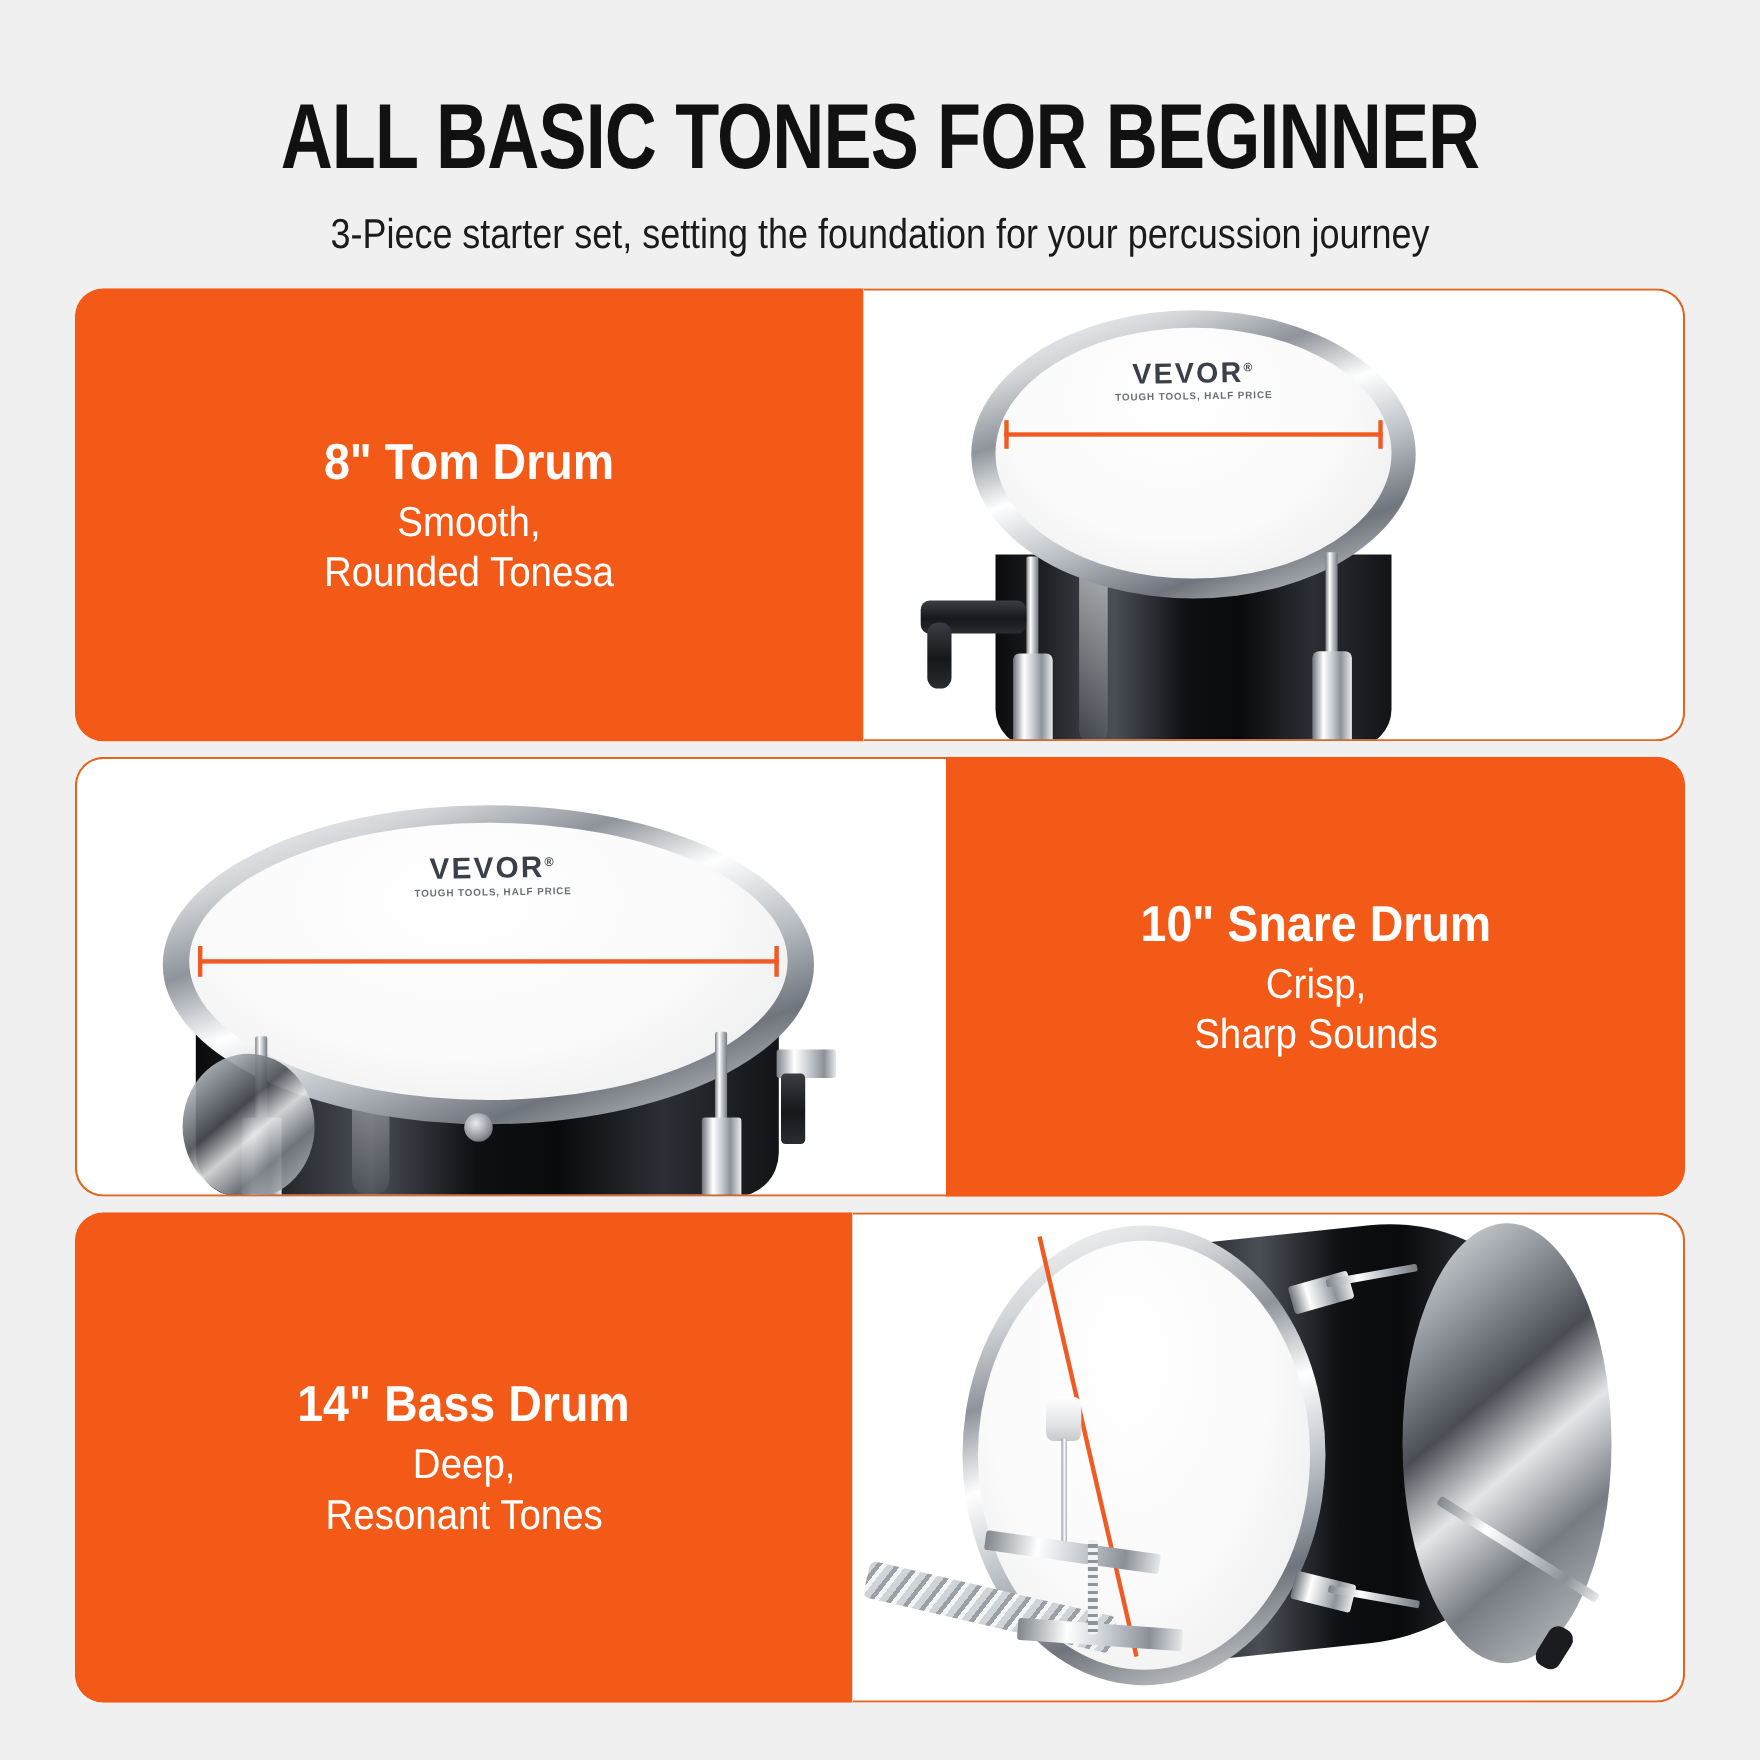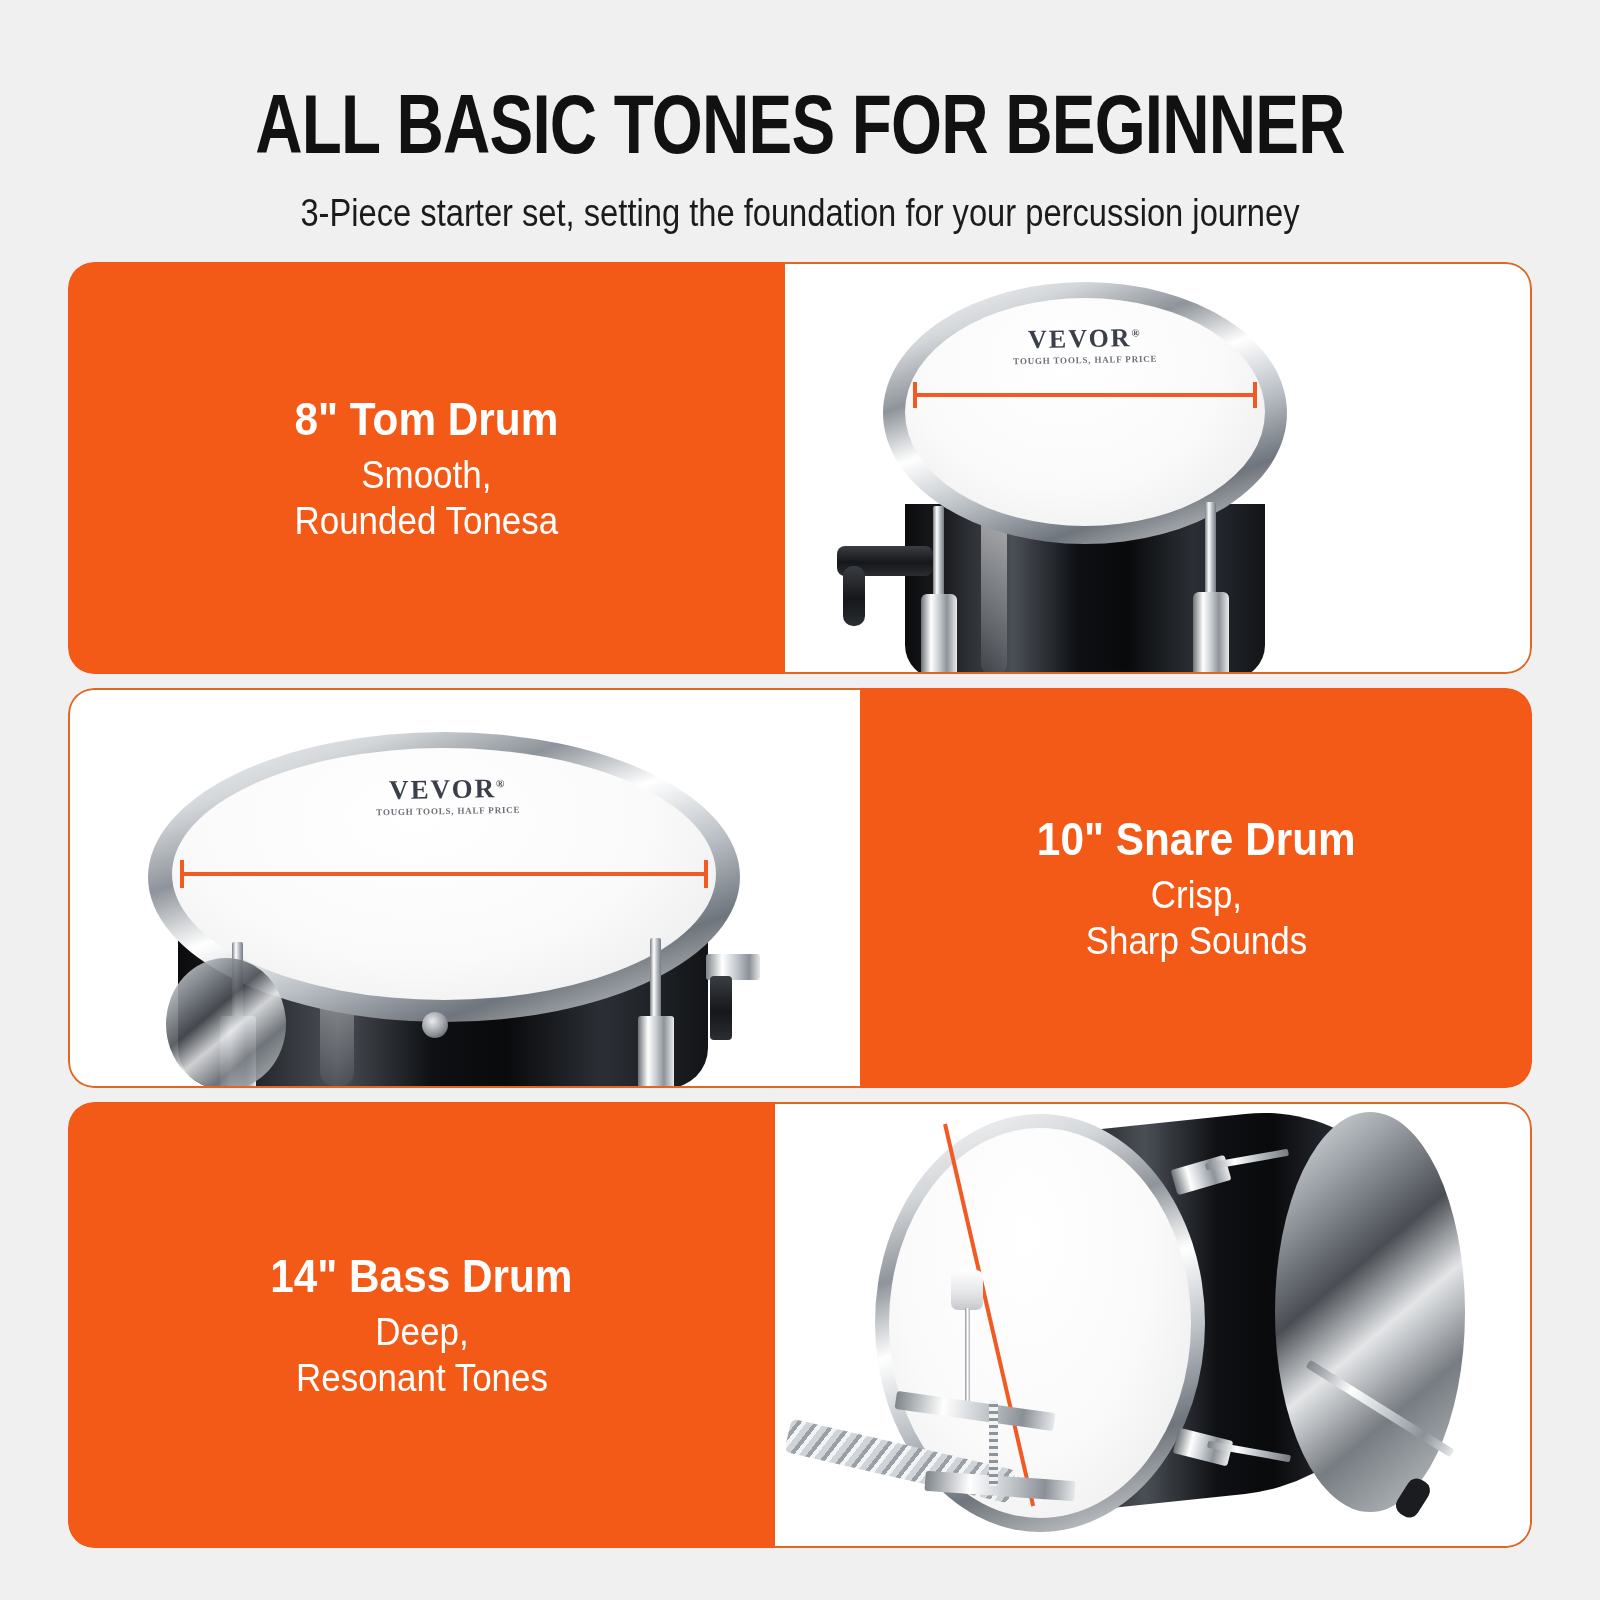--- a/index.html
+++ b/index.html
@@ -79,21 +79,21 @@
     white-space:nowrap;margin:0;
   }
   .drum-desc{
     color:#ffffff;
     font-size:38px;line-height:46px;
     text-align:center;margin:6px 0 0 0;
     transform:scaleX(0.92);transform-origin:50% 50%;
   }
 
   
-  .photo-stage{position:absolute;inset:0;font-family:Liberation Serif, serif;}
+  .photo-stage{position:absolute;inset:0;}
 
   
   .shell{
     position:absolute;
     background:linear-gradient(90deg,#0b0b0d 0%,#1d1f23 12%,#4a4f56 30%,#0e1013 48%,#090a0c 62%,#2b2f35 80%,#121417 100%);
   }
   .rim{
     position:absolute;border-radius:50%;
     background:linear-gradient(160deg,#ffffff 0%,#d4d7da 18%,#8e949b 32%,#ffffff 46%,#b9bfc5 62%,#6f757c 78%,#e8eaec 100%);
   }

